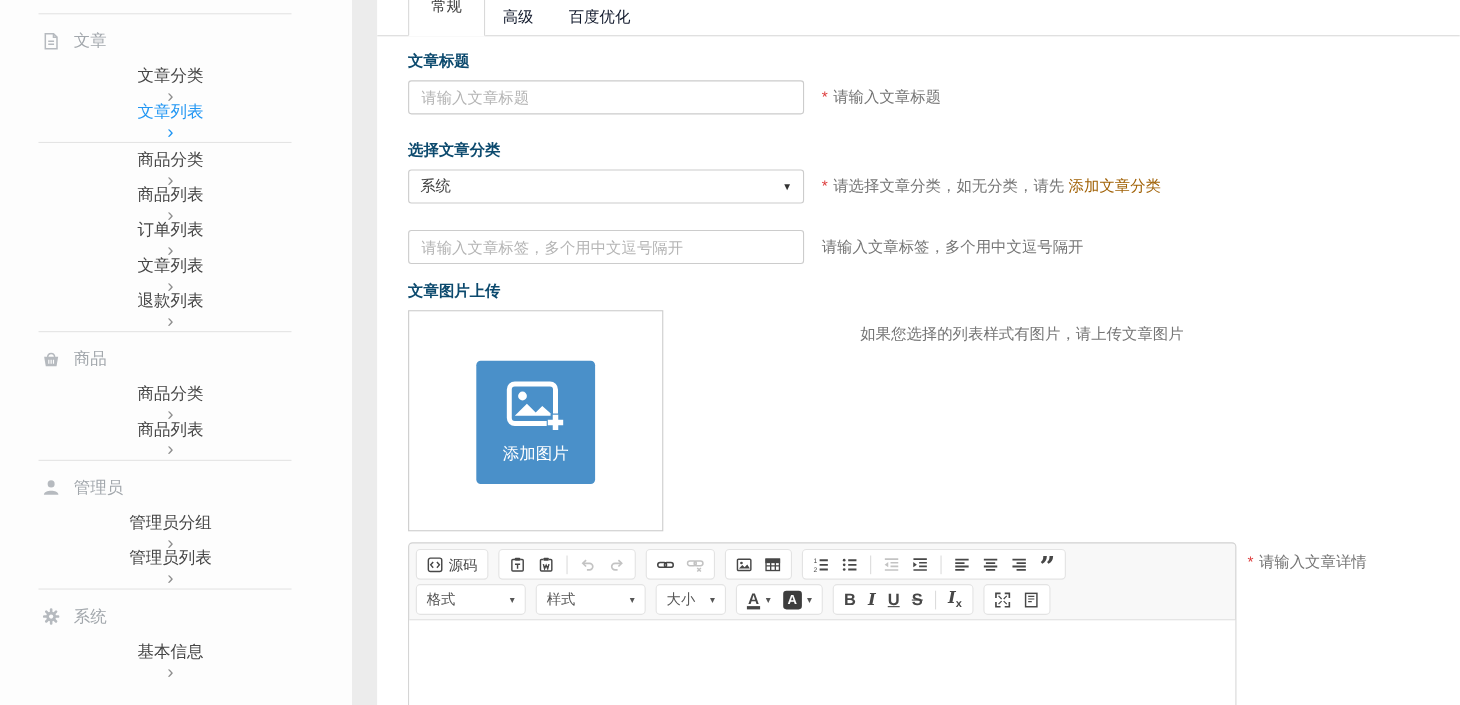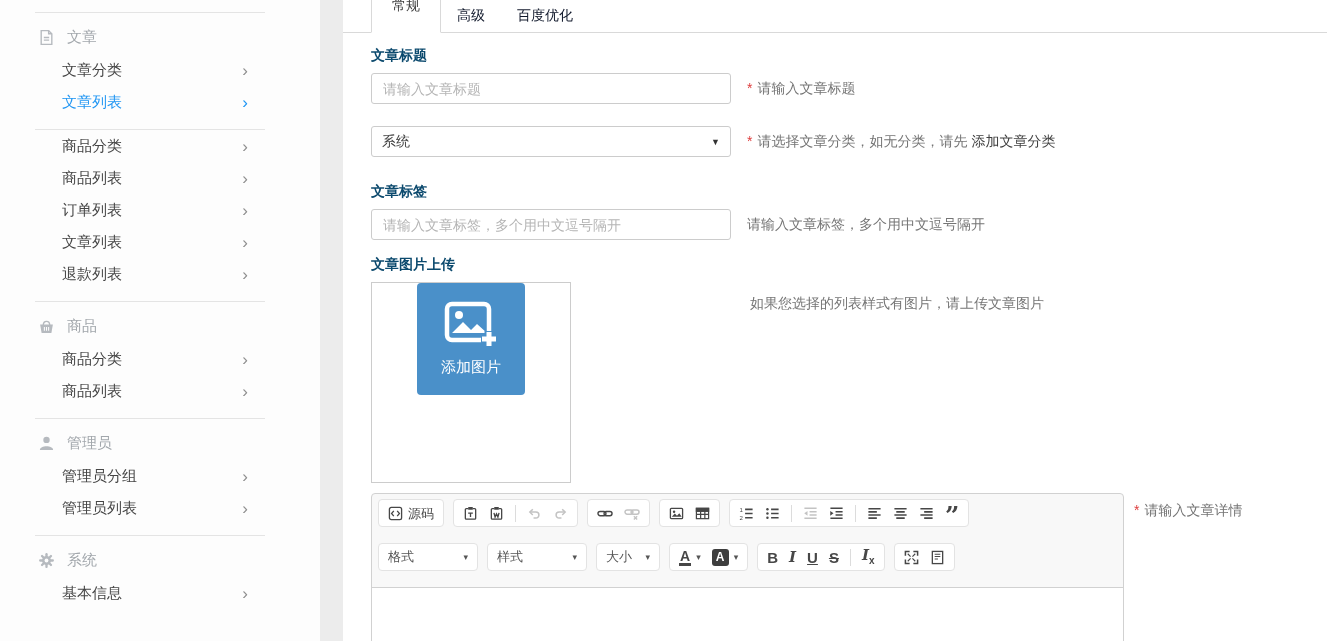--- a/index.html
+++ b/index.html
@@ -11,21 +11,21 @@
   
   .sidebar { position: absolute; left: 0; top: 0; width: 320px; height: 641px; background: #fdfdfd; }
   .gap-strip { position: absolute; left: 320px; top: 0; width: 23px; height: 641px; background: #ececec; }
   .main { position: absolute; left: 343px; top: 0; width: 984px; height: 641px; background: #fff; }
 
   
   .side-divider { border-top: 1px solid #e4e4e4; margin: 11px 55px 0 35px; }
   .side-divider.first { margin-top: 12px; }
   .side-header { display: flex; align-items: center; padding: 15px 0 7px 38px; color: #a2a7ac; font-size: 15px; cursor: pointer; }
   .side-header svg { margin-right: 12px; flex: 0 0 auto; }
-  .side-item { display: flex; align-items: center; justify-content: space-between; padding: 6px 72px 6px 62px; height: 32px; font-size: 15px; color: #454545; cursor: pointer; }
+  .side-item { display: flex; align-items: center; justify-content: space-between; padding: 6px 72px 6px 62px; height: 32px; font-size: 15px; color: #454545; cursor: pointer; flex-direction: column; }
   .side-chev { color: #8f8f8f; font-size: 17px; line-height: 1; }
   .side-item.active { color: #2196f3; }
   .side-item.active .side-chev { color: #2196f3; }
 
   
   .tabbar { display: flex; align-items: flex-end; height: 33px; border-bottom: 1px solid #d9d9d9; padding-left: 28px; }
   .tab { padding: 7px 16px; cursor: pointer; font-size: 14px; }
   .tab.active { background: #fff; border: 1px solid #d9d9d9; border-bottom: 1px solid #fff; margin-bottom: -1px; padding: 17px 20px; color: #404040; }
   .tab.link { color: #0f172a; }
 
@@ -38,32 +38,32 @@
   .form-group.g5 { margin-top: 10px; }
   .fg-label { font-weight: bold; color: #0c4a6e; margin-bottom: 8px; line-height: 20px; }
   .fg-row { display: flex; align-items: center; }
   .fg-row.top { align-items: flex-start; }
   .text-input { width: 360px; height: 31px; border: 1px solid #ccc; border-radius: 3px; padding: 0 11px; font-size: 14px; color: #404040; outline: none; font-family: inherit; background: #fff; }
   .text-input::placeholder { color: #b5b5b5; }
   .select { width: 360px; height: 31px; border: 1px solid #ccc; border-radius: 3px; padding: 0 10px; display: flex; align-items: center; justify-content: space-between; background: #fff; cursor: pointer; }
   .select-caret { font-size: 9px; color: #333; }
   .hint { margin-left: 16px; color: #757575; white-space: nowrap; }
   .req { color: #dd3b3b; margin-right: 5px; }
-  .hint-link { color: #404040; margin-left: 4px; cursor: pointer; margin-top: 16px; }
+  .hint-link { color: #a16207; margin-left: 4px; cursor: pointer; margin-top: 16px; }
   .hint.img-hint { margin-left: 179px; margin-top: 13px; }
   .hint.detail-hint { margin-left: 10px; margin-top: 9px; }
 
   
-  .upload-box { width: 200px; height: 201px; border: 1px solid #ccc; background: #fff; display: flex; justify-content: center; align-items: flex-start; }
+  .upload-box { width: 232px; height: 201px; border: 1px solid #ccc; background: #fff; display: flex; justify-content: center; align-items: flex-start; padding-top: 45px; }
   .upload-btn { width: 108px; height: 112px; background: #4a90c9; border-radius: 4px; display: flex; flex-direction: column; align-items: center; justify-content: center; gap: 9px; color: #fff; font-size: 15px; cursor: pointer; }
 
   
   .editor { margin-top: 0; width: 753px; border: 1px solid #d1d1d1; border-radius: 4px; background: #f8f8f8; }
   .toolbar { padding: 5px 6px 0 6px; }
-  .tb-row { display: flex; gap: 9px; margin-bottom: 16px; align-items: center; }
+  .tb-row { display: flex; gap: 9px; margin-bottom: 4px; align-items: center; }
   .tb-group { display: inline-flex; align-items: center; gap: 11px; background: #fff; border: 1px solid #e3e3e3; border-radius: 4px; padding: 0 9px; height: 28px; }
   .tb-sep { width: 1px; height: 17px; background: #dcdcdc; }
   .tb-btn { display: inline-flex; align-items: center; gap: 5px; color: #474747; font-size: 13px; cursor: pointer; line-height: 1; }
   .tb-btn.dis { color: #c3c3c3; }
   .dd { display: inline-flex; align-items: center; justify-content: space-between; background: #fff; border: 1px solid #e3e3e3; border-radius: 4px; height: 28px; padding: 0 9px; font-size: 13px; color: #555; cursor: pointer; }
   .dd.w100 { width: 100px; } .dd.w64 { width: 64px; }
   .caret { font-size: 9px; color: #555; }
   .glyph-b { font-weight: bold; font-size: 15px; }
   .glyph-i { font-style: italic; font-weight: bold; font-size: 15px; font-family: "DejaVu Serif", serif; }
   .glyph-u { text-decoration: underline; font-weight: bold; font-size: 15px; }
@@ -194,31 +194,31 @@
 
     <div class="form-group g1">
       <div class="fg-label">文章标题</div>
       <div class="fg-row">
         <input class="text-input" type="text" placeholder="请输入文章标题" style="">
         <span class="hint"><span class="req">*</span><span>请输入文章标题</span></span>
       </div>
     </div>
 
     <div class="form-group g2">
+      <div class="fg-label">选择文章分类</div>
       <div class="fg-row">
         <div class="select">
           <span>系统</span>
           <span class="select-caret">▼</span>
         </div>
         <span class="hint"><span class="req">*</span><span>请选择文章分类，如无分类，请先</span><span class="hint-link">添加文章分类</span></span>
       </div>
     </div>
 
     <div class="form-group g3">
-      <div class="fg-label">文章标签</div>
       <div class="fg-row">
         <input class="text-input" type="text" placeholder="请输入文章标签，多个用中文逗号隔开" style="">
         <span class="hint">请输入文章标签，多个用中文逗号隔开</span>
       </div>
     </div>
 
     <div class="form-group g4">
       <div class="fg-label">文章图片上传</div>
       <div class="fg-row top">
         <div class="upload-box">

